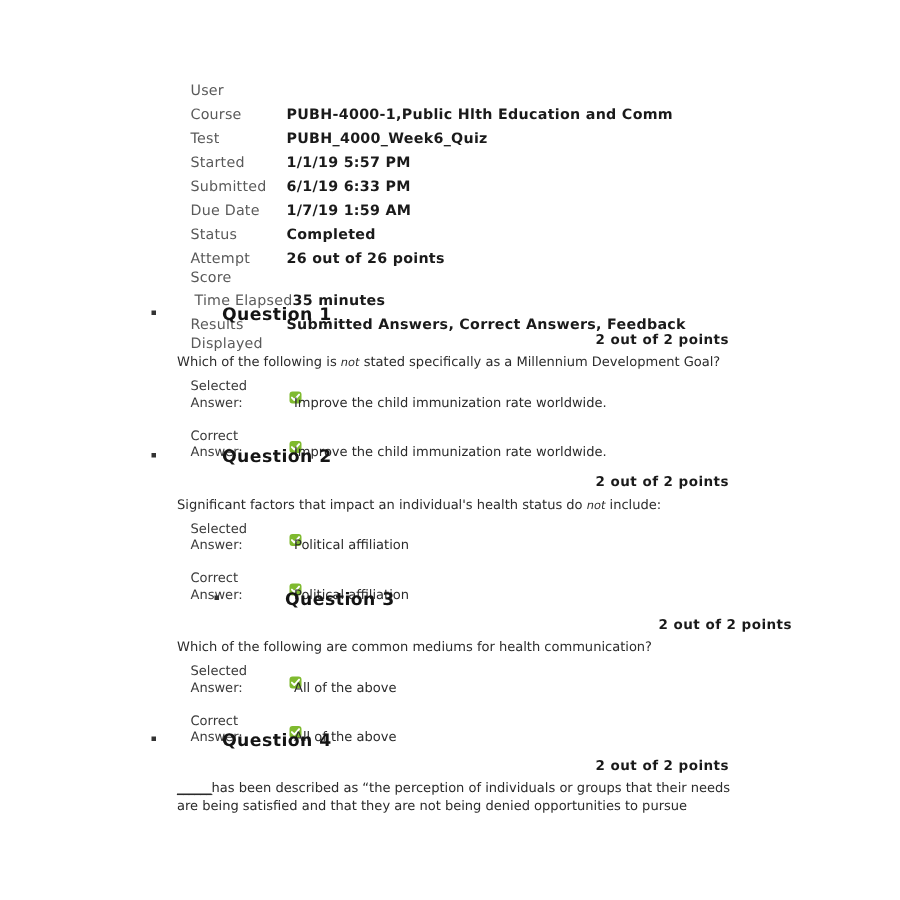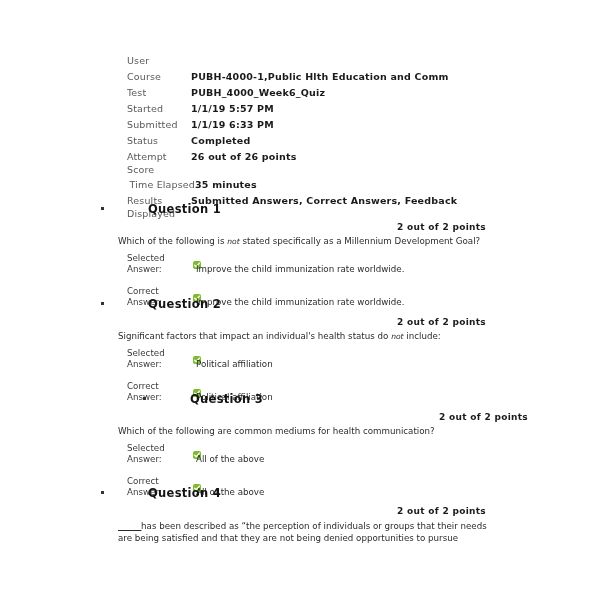--- a/index.html
+++ b/index.html
@@ -195,23 +195,27 @@
       <div class="summary-value">PUBH_4000_Week6_Quiz</div>
     </div>
 
     <div class="summary-row">
       <div class="summary-label">Started</div>
       <div class="summary-value">1/1/19 5:57 PM</div>
     </div>
 
     <div class="summary-row">
       <div class="summary-label">Submitted</div>
-      <div class="summary-value">1/1/19  6:33  PM</div>
-    </div>
-
+      <div class="summary-value">6/1/19  6:33  PM</div>
+    </div>
+
+    <div class="summary-row">
+      <div class="summary-label">Due  Date</div>
+      <div class="summary-value">1/7/19  1:59  AM</div>
+    </div>
 
     <div class="summary-row">
       <div class="summary-label">Status</div>
       <div class="summary-value">Completed</div>
     </div>
 
     <div class="summary-row">
       <div class="summary-label">
         <div>Attempt</div>
         <div class="summary-label-sub">Score</div>

